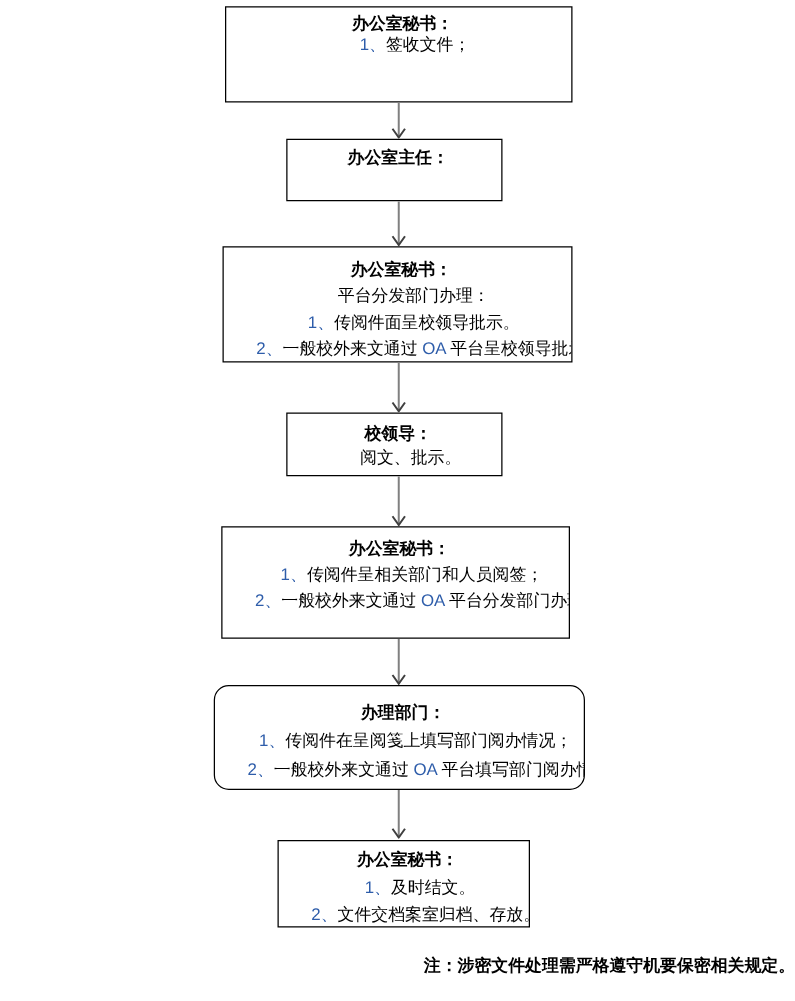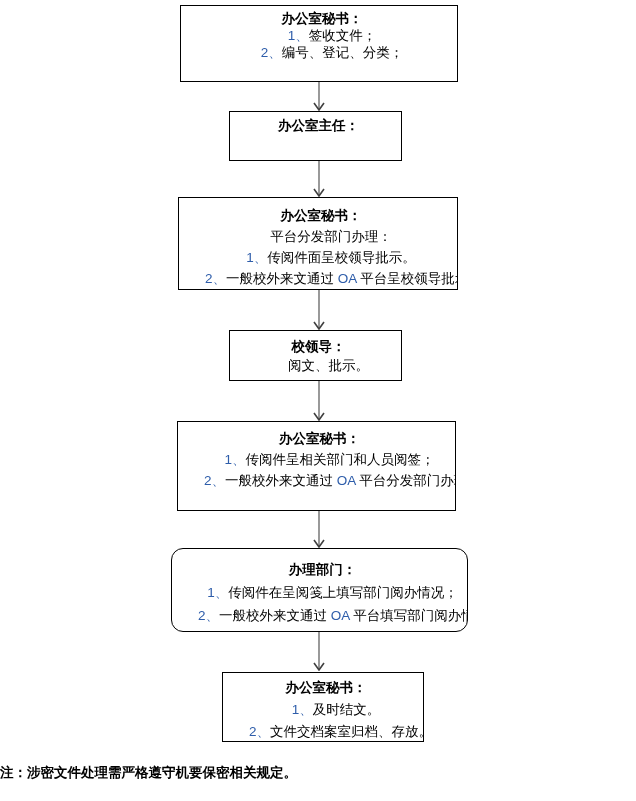--- a/index.html
+++ b/index.html
@@ -21,36 +21,35 @@
   }
   .box-title { font-weight: bold; padding-left: 6px; white-space: nowrap; }
   .line { padding-left: 26px; white-space: nowrap; }
   .num { color: var(--accent-number, #2e5daa); }
   .arrow { position: absolute; }
   .arrow-line { stroke: var(--arrow-line, #808080); stroke-width: 1.6; }
   .arrow-head { stroke: var(--arrow-head, #404040); stroke-width: 1.6; fill: none; }
   .note {
     position: absolute;
     left: 0; top: 764px; width: 636px;
-    text-align: left;
+    text-align: right;
     font-weight: bold;
     font-size: 13.5px;
     white-space: nowrap;
   }
 </style>
 </head>
 <body>
 
 <div class="stage">
 
   <div class="box" style="left:180px; top:5px; width:278px; height:77px; line-height:17px; padding-top:4px;">
     <div class="box-title">办公室秘书：</div>
     <div class="box-lines">
         <div class="line"><span class="num">1、</span><span>签收文件；</span></div>
-        <div class="line"><span class="num">2、</span><span>编号、登记、分类；</span></div>
       </div>
   </div>
 
   <svg class="arrow" style="left:311px; top:82px;" width="16" height="29">
     <line class="arrow-line" x1="8" y1="0" x2="8" y2="27"></line>
     <polyline class="arrow-head" points="3,21 8,28 13,21"></polyline>
   </svg>
 
   <div class="box" style="left:229px; top:111px; width:173px; height:50px; line-height:19px; padding-top:4px;">
     <div class="box-title">办公室主任：</div>

